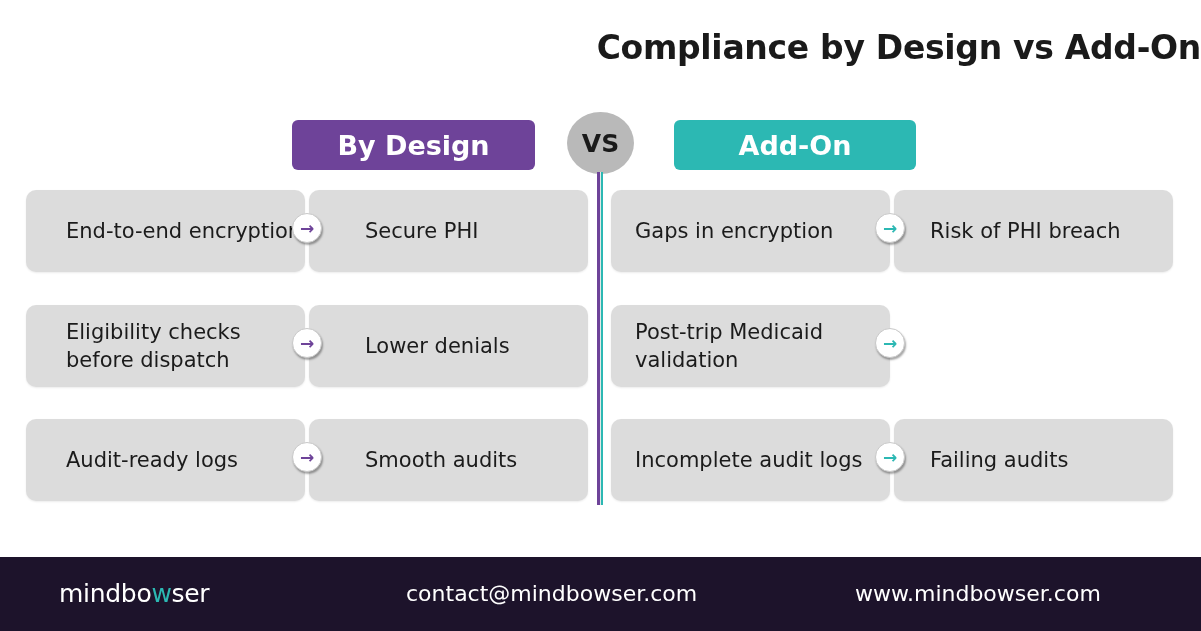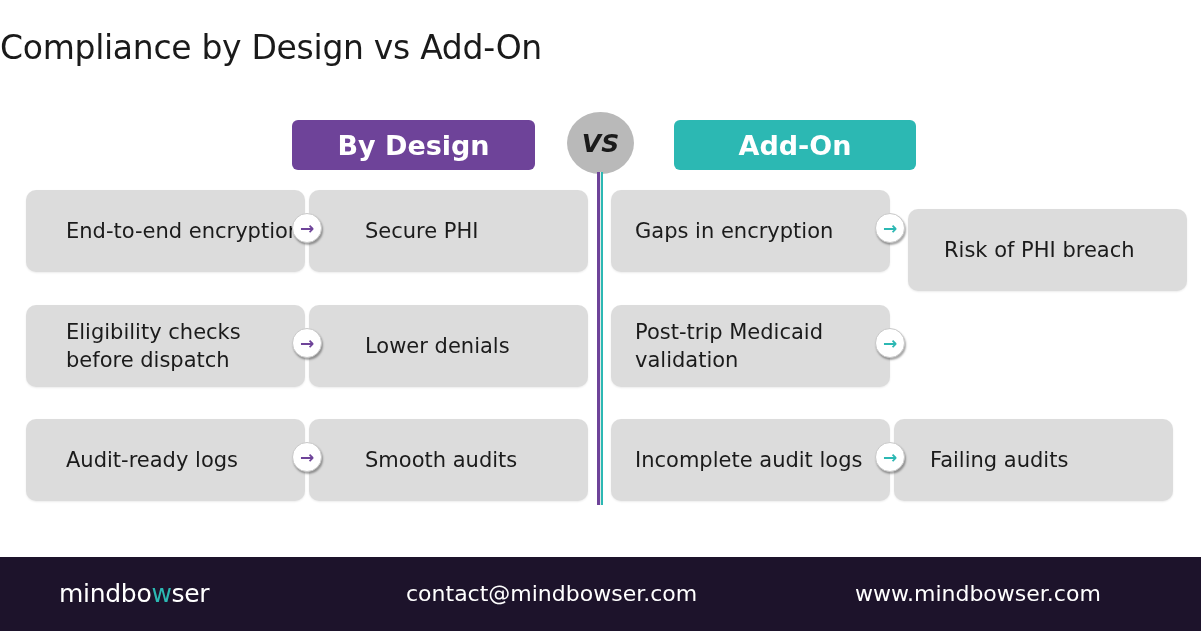--- a/index.html
+++ b/index.html
@@ -1,36 +1,36 @@
 <!DOCTYPE html>
 <html><head>
 <meta charset="utf-8">
 <style>
   * { box-sizing: border-box; margin: 0; padding: 0; }
   html, body { width: 1201px; height: 631px; background: #ffffff; overflow: hidden; }
   body { font-family: "DejaVu Sans", sans-serif; position: relative; color: #1b1b1b; }
 
   .title {
-    position: absolute; left: 0; top: 28px; width: 1201px; text-align: left;
-    font-size: 33px; font-weight: normal; color: #1a1a1a; letter-spacing: -0.3px;
+    position: absolute; left: 0; top: 28px; width: 1201px; text-align: right;
+    font-size: 33px; font-weight: bold; color: #1a1a1a; letter-spacing: -0.3px;
   }
 
   .head-pill {
     position: absolute; top: 120px; height: 50px; border-radius: 6px;
     color: #fff; font-weight: bold; font-size: 27px;
     display: flex; align-items: center; justify-content: center; text-align: right;
   }
   .head-left { left: 292px; width: 243px; background: #6e4399; }
   .head-right { left: 666px; width: 242px; background: #2cb8b3; margin-left: 8px; }
 
   .vs-circle {
     position: absolute; left: 567px; top: 112px; width: 67px; height: 62px;
     border-radius: 50%; background: #b9b9b9;
     display: flex; align-items: center; justify-content: center;
-    font-weight: bold; font-size: 25px; color: #1a1a1a; font-style: italic;
+    font-weight: bold; font-size: 25px; color: #1a1a1a;
   }
 
   .divider {
     position: absolute; left: 597px; top: 172px; width: 6px; height: 333px;
     display: flex;
   }
   .divider .p { width: 3px; height: 100%; background: #6e4399; }
   .divider .g { width: 1px; height: 100%; background: #dfe7e6; }
   .divider .t { width: 2px; height: 100%; background: #2cb8b3; }
 
@@ -93,21 +93,21 @@
   <div class="arrow-circle purple" style="left:266px; top:23px;">→</div>
 </div>
 <div class="row" style="left:26px; top:419px; width:562px;">
   <div class="box cause" style="left:0;">Audit-ready logs</div>
   <div class="box effect" style="left:283px;">Smooth audits</div>
   <div class="arrow-circle purple" style="left:266px; top:23px;">→</div>
 </div>
 
 <div class="row" style="left:611px; top:190px; width:562px;">
   <div class="box right-cause" style="left:0;">Gaps in encryption</div>
-  <div class="box right-effect" style="left:297px;margin-top:19px;">Risk of PHI breach</div>
+  <div class="box right-effect" style="left:283px;">Risk of PHI breach</div>
   <div class="arrow-circle teal" style="left:264px; top:23px;">→</div>
 </div>
 <div class="row" style="left:611px; top:305px; width:562px;">
   <div class="box right-cause" style="left:0;">Post-trip Medicaid validation</div>
   <div class="arrow-circle teal" style="left:264px; top:23px;">→</div>
 </div>
 <div class="row" style="left:611px; top:419px; width:562px;">
   <div class="box right-effect" style="left:283px;">Failing audits</div>
   <div class="box right-cause" style="left:0;">Incomplete audit logs</div>
   <div class="arrow-circle teal" style="left:264px; top:23px;">→</div>

